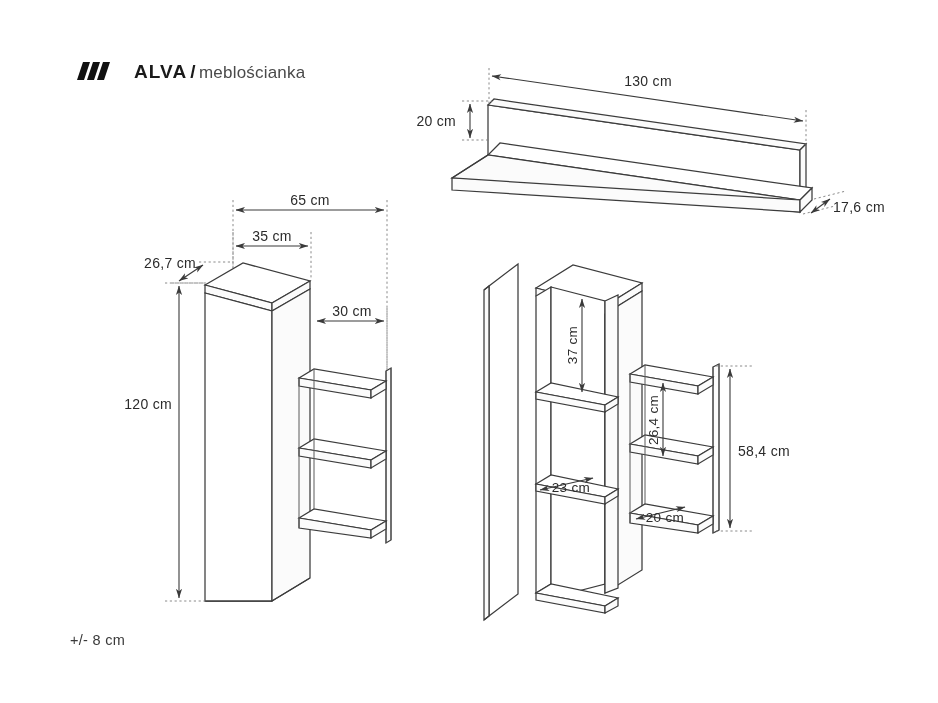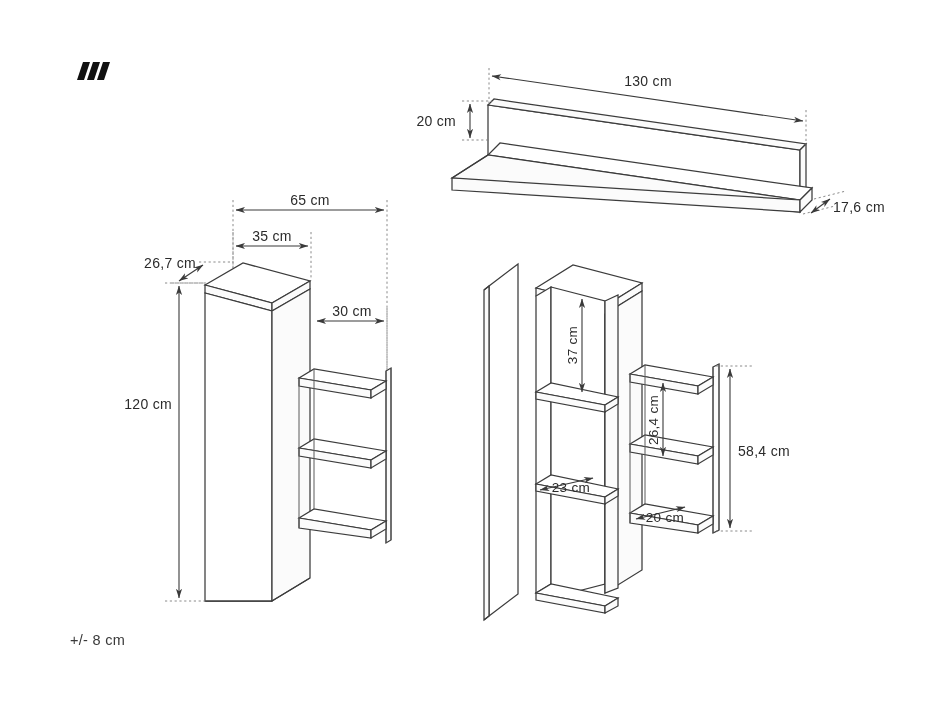--- a/index.html
+++ b/index.html
@@ -89,20 +89,23 @@
 <body>
 
 <div id="sheet">
 
   <div id="brand">
     <svg id="brand-mark" width="42" height="20" viewBox="0 0 42 20">
       <polygon points="7,19 13,1 20,1 14,19" fill="#111111"></polygon>
       <polygon points="17,19 23,1 30,1 24,19" fill="#111111"></polygon>
       <polygon points="27,19 33,1 40,1 34,19" fill="#111111"></polygon>
     </svg>
+    <div id="brand-text">
+      <span class="brand-name">ALVA</span><span class="brand-slash">/</span><span class="brand-sub">meblościanka</span>
+    </div>
   </div>
 
   <svg id="drawing" viewBox="0 0 938 703">
     <defs>
       <marker id="arrOut" markerWidth="9" markerHeight="9" refX="8.4" refY="3.1" orient="auto" markerUnits="strokeWidth">
         <path d="M0,0.3 L8.6,3.1 L0,5.9 L2.3,3.1 Z" fill="#3a3a3a"></path>
       </marker>
       <marker id="arrIn" markerWidth="9" markerHeight="9" refX="0.4" refY="3.1" orient="auto" markerUnits="strokeWidth">
         <path d="M8.6,0.3 L0,3.1 L8.6,5.9 L6.3,3.1 Z" fill="#3a3a3a"></path>
       </marker>

